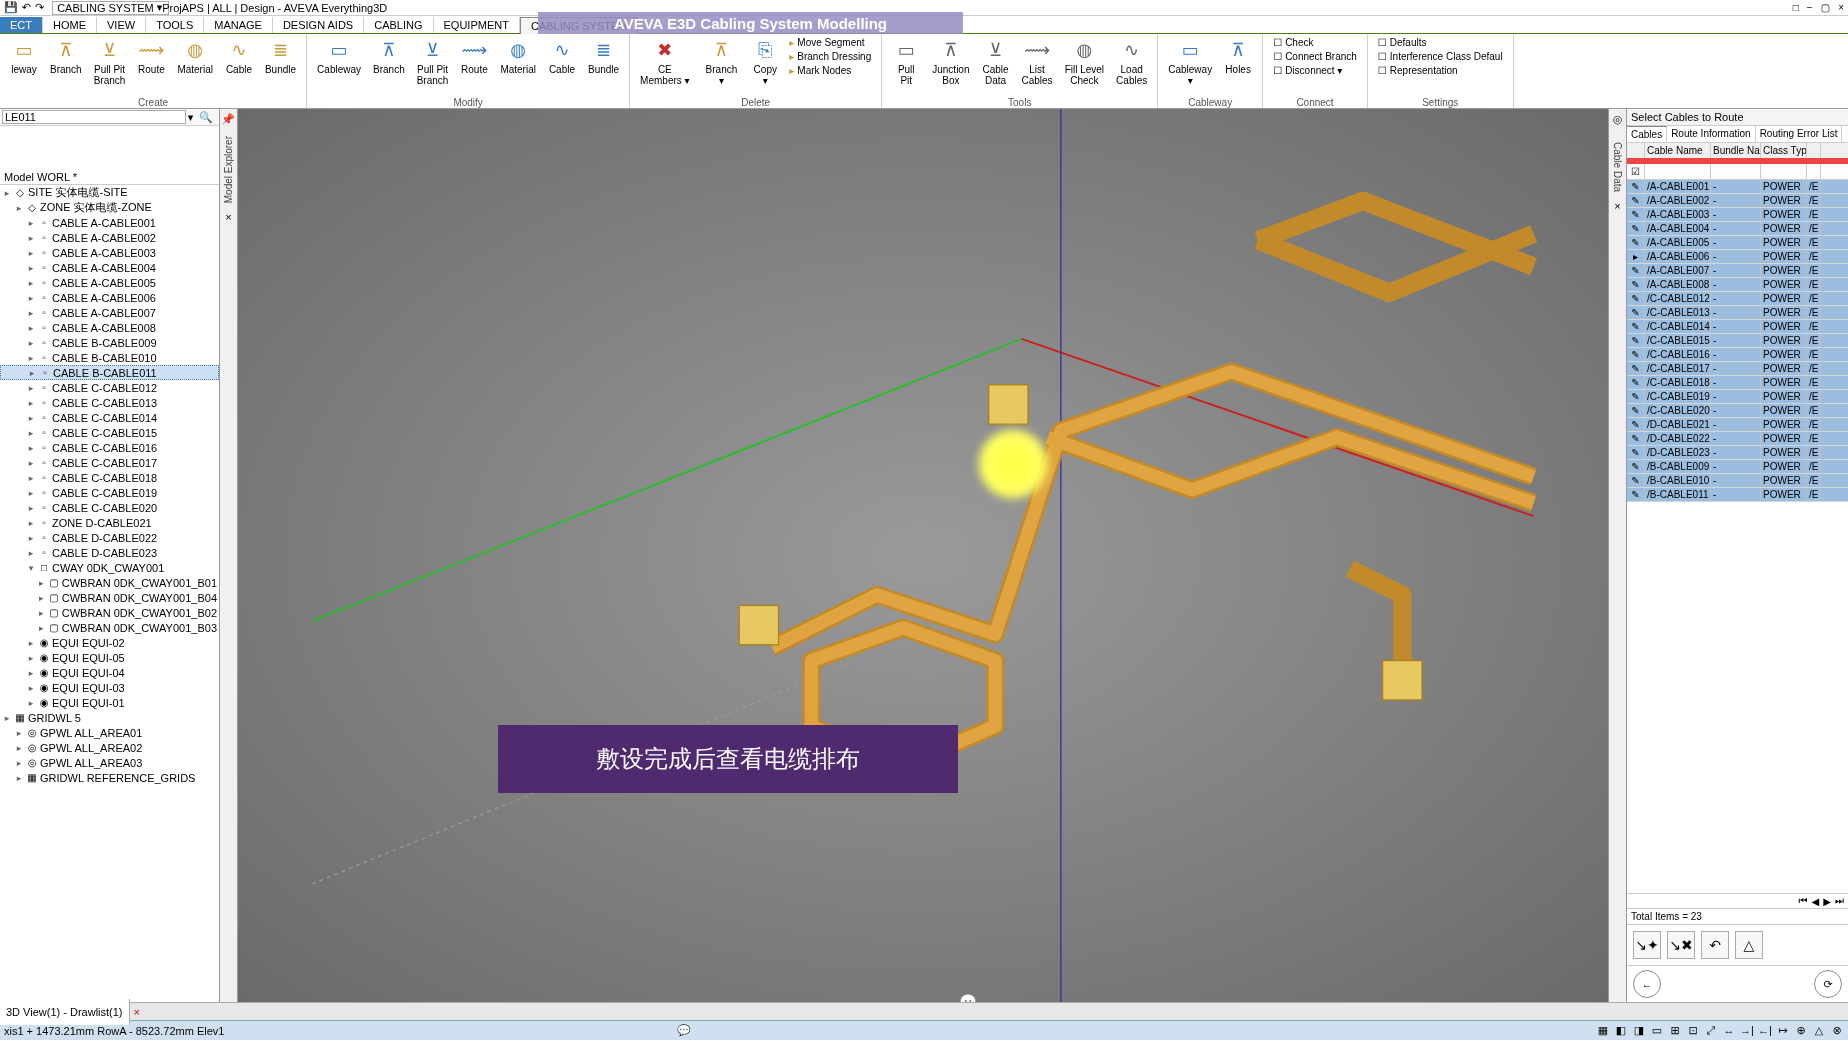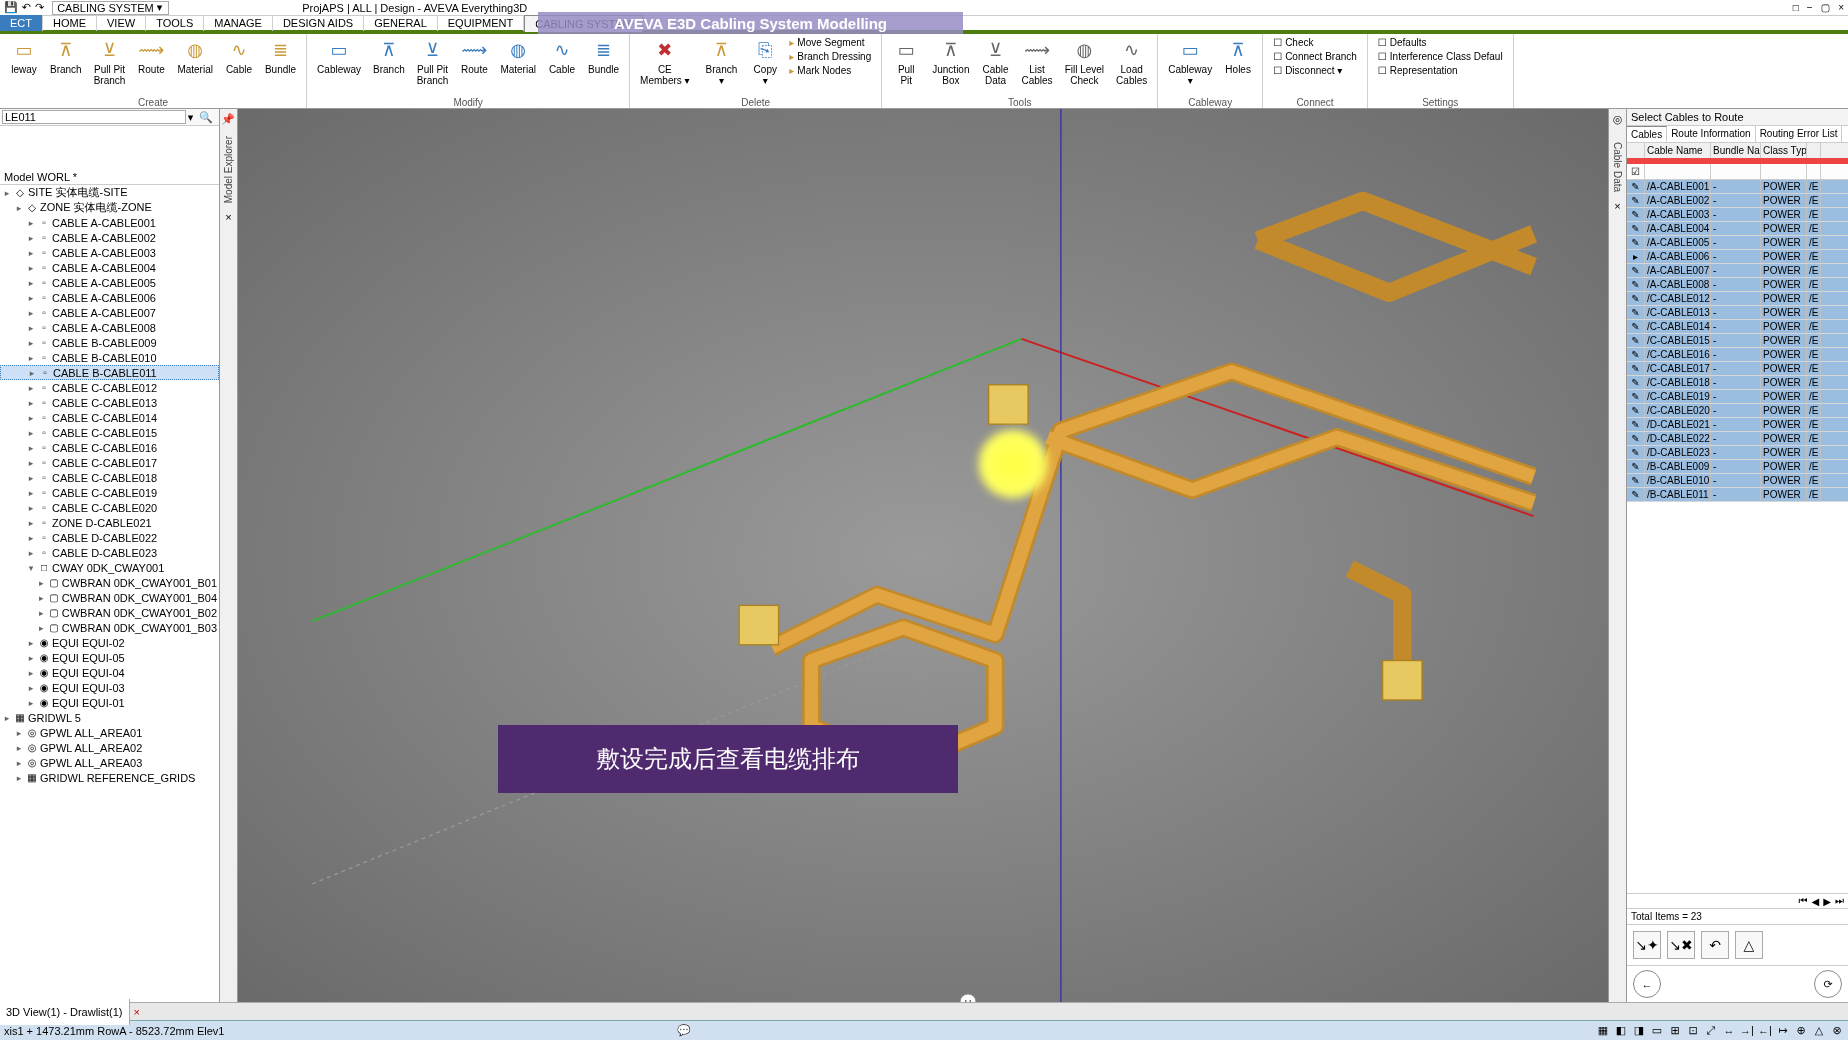--- a/index.html
+++ b/index.html
@@ -2,25 +2,25 @@
 <html><head>
 <meta charset="utf-8">
 <style>
 * { margin: 0; padding: 0; box-sizing: border-box; font-family: "Segoe UI", Arial, sans-serif; }
 body { width: 1848px; height: 1040px; background: #f0f0f0; overflow: hidden; position: relative; font-size: 11px; }
 
 
 .title-bar { height: 16px; background: #fff; display: flex; align-items: center; padding: 0 4px; font-size: 11px; border-bottom: 1px solid #ccc; }
 .title-bar .tb-icons { display: flex; gap: 4px; }
 .title-bar .tb-label { margin-left: 8px; }
-.title-bar .app-title { margin-left: 140px; }
+.title-bar .app-title { }
 .title-bar .win-ctrl { margin-left: auto; display: flex; gap: 8px; font-size: 10px; }
 
 
-.tabs-row { height: 18px; background: #fff; display: flex; align-items: center; border-bottom: 4px solid #4d7c0f; }
+.tabs-row { height: 18px; background: #fff; display: flex; align-items: center; border-bottom: 1px solid #4d7c0f; }
 .tab { padding: 2px 10px; font-size: 11px; border-right: 1px solid #d0d0d0; cursor: default; }
 .tab.first { background: #3a7dbf; color: #fff; }
 .tab.active { background: #f5f5f5; border-top: 1px solid #888; border-left: 1px solid #888; border-right: 1px solid #888; margin-bottom: -1px; }
 
 
 .ribbon { height: 75px; background: #fff; border-bottom: 1px solid #999; display: flex; }
 .ribbon-group { display: flex; flex-direction: column; justify-content: space-between; border-right: 1px solid #d0d0d0; padding: 2px 0 0 0; }
 .ribbon-buttons { display: flex; align-items: flex-start; padding: 0 4px; }
 .ribbon-btnlg { display: flex; flex-direction: column; align-items: center; justify-content: center; padding: 2px 6px; min-width: 40px; cursor: default; }
 .ribbon-btnlg .icon { width: 24px; height: 24px; display: flex; align-items: center; justify-content: center; font-size: 18px; }
@@ -121,21 +121,21 @@
   </div>
 </div>
 
 <div class="tabs-row" id="tabs">
     <div class="tab first">ECT</div>
     <div class="tab">HOME</div>
     <div class="tab">VIEW</div>
     <div class="tab">TOOLS</div>
     <div class="tab">MANAGE</div>
     <div class="tab">DESIGN AIDS</div>
-    <div class="tab">GENERAL</div>
+    <div class="tab">CABLING</div>
     <div class="tab">EQUIPMENT</div>
     <div class="tab active">CABLING SYSTEM</div>
   </div>
 
 <div class="ribbon">
   <div class="ribbon-group">
     <div class="ribbon-buttons" id="rg-create">
         <div class="ribbon-btnlg">
           <div class="icon ic-gold">▭</div>
           <div class="lbl">leway</div>

